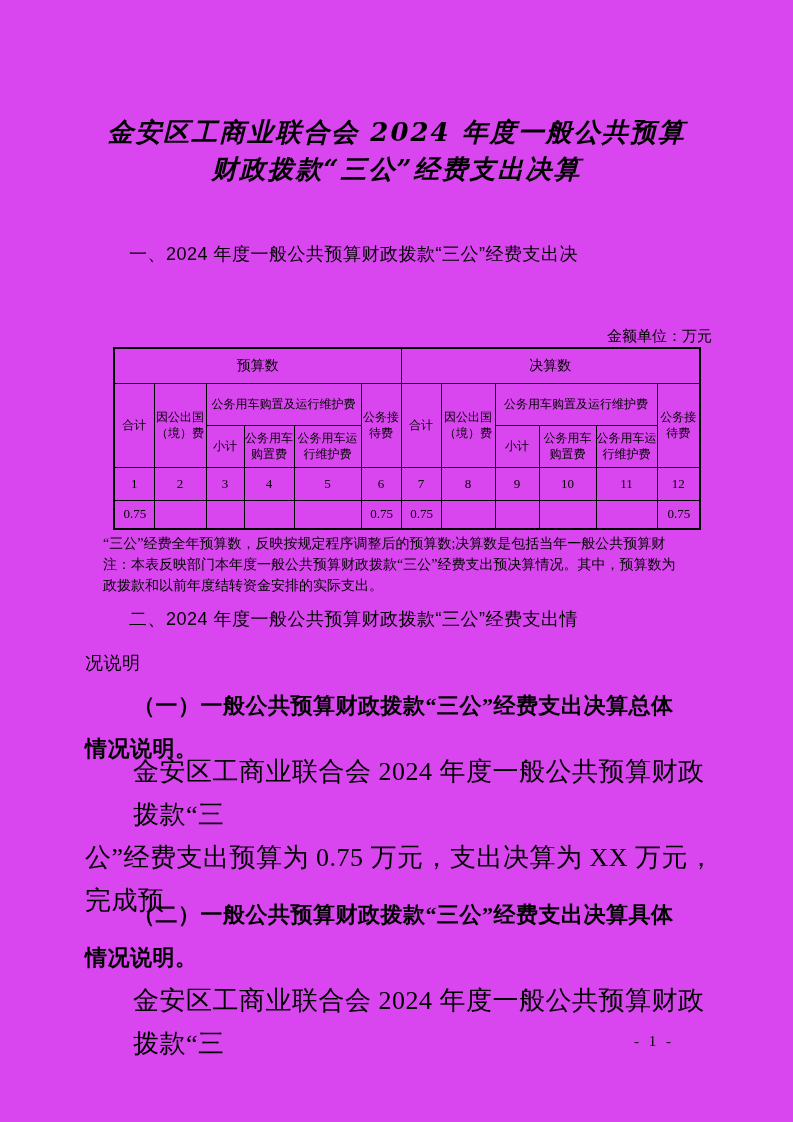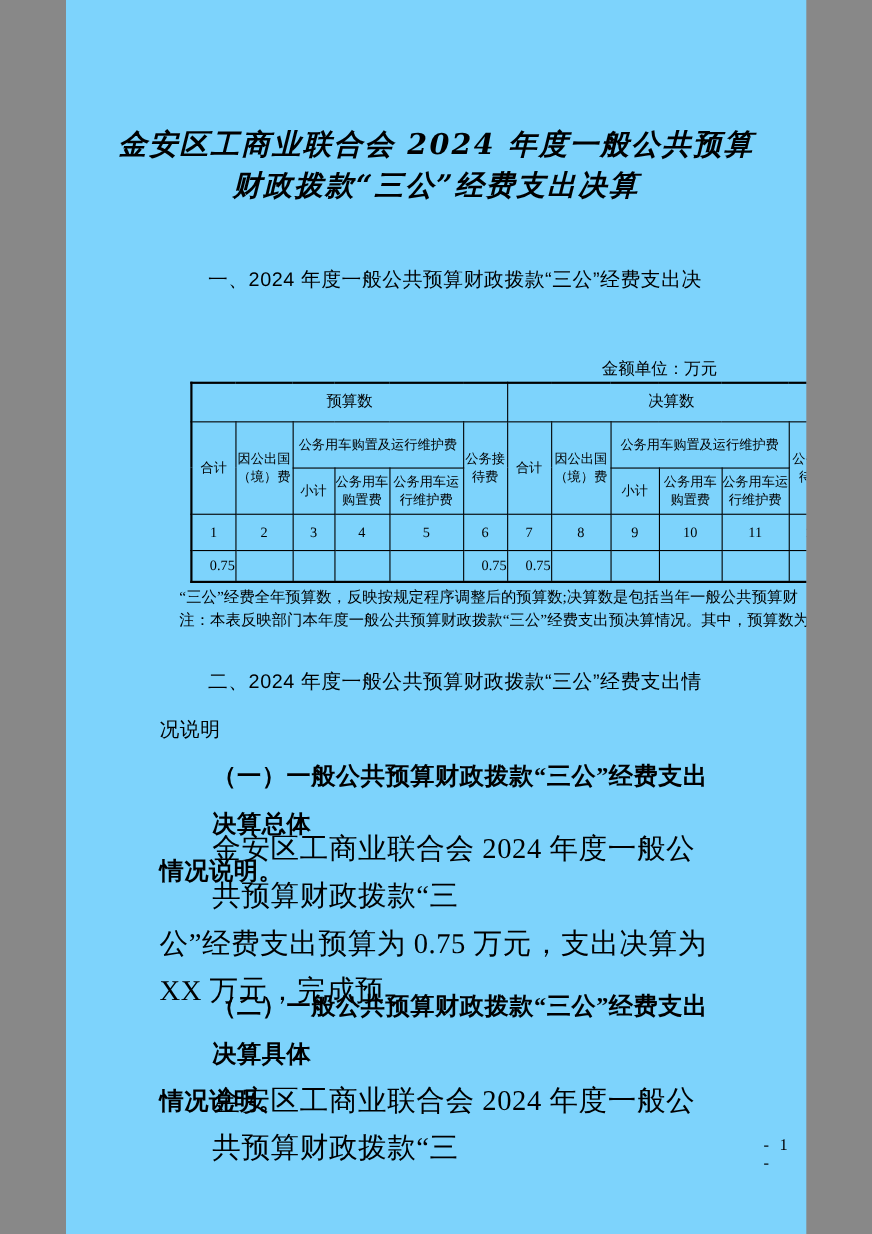--- a/index.html
+++ b/index.html
@@ -1,20 +1,20 @@
 <!DOCTYPE html>
 <html lang="zh"><head>
 <meta charset="utf-8">
 <style>
   html,body{margin:0;padding:0;background:#888;}
   .page{
     position:relative;
-    width:673px;height:1122px;
+    width:793px;height:1122px;
     margin:0 auto;
-    background:#7dd3fc;
+    background:#d946ef;
     color:#000;
     font-family:"Liberation Serif","DejaVu Serif",serif;
     overflow:hidden;
   }
   
   .doc-title{
     position:absolute;top:114px;left:0;right:0;
     text-align:center;
     font-family:"DejaVu Serif","Liberation Serif",serif;
     font-weight:bold;font-style:italic;
@@ -67,21 +67,21 @@
     overflow:hidden;
   }
   table.sgk{border:2px solid #000;}
   tr.r-group{height:35px;margin-left:32px;}
   tr.r-group td{font-size:14px;}
   tr.r-h1{height:42px;}
   tr.r-h2{height:42px;}
   tr.r-num{height:33px;}
   tr.r-num td{font-size:13px;}
   tr.r-val{height:29px;}
-  tr.r-val td{font-size:13px;text-align:right;padding-left:1px;}
+  tr.r-val td{font-size:13px;text-align:center;padding-left:1px;}
   
   .table-note{
     position:absolute;left:103px;top:533px;width:612px;
     font-size:14px;line-height:21px;
   }
   
   .page-num{
     position:absolute;top:1033px;left:634px;
     font-size:15px;letter-spacing:3px;
   }
@@ -167,20 +167,21 @@
       <td></td>
       <td></td>
       <td>0.75</td>
     </tr>
   </tbody>
     </table>
 
   <div class="table-note">
     <div>“三公”经费全年预算数，反映按规定程序调整后的预算数;决算数是包括当年一般公共预算财</div>
     <div>注：本表反映部门本年度一般公共预算财政拨款“三公”经费支出预决算情况。其中，预算数为</div>
+    <div>政拨款和以前年度结转资金安排的实际支出。</div>
   </div>
 
   <div class="sec-heading" style="top:597px">
     <div class="indent">二、2024 年度一般公共预算财政拨款“三公”经费支出情</div>
     <div>况说明</div>
   </div>
 
   <div class="sub-heading" style="top:684px">
     <div class="indent">（一）一般公共预算财政拨款“三公”经费支出决算总体</div>
     <div>情况说明。</div>

